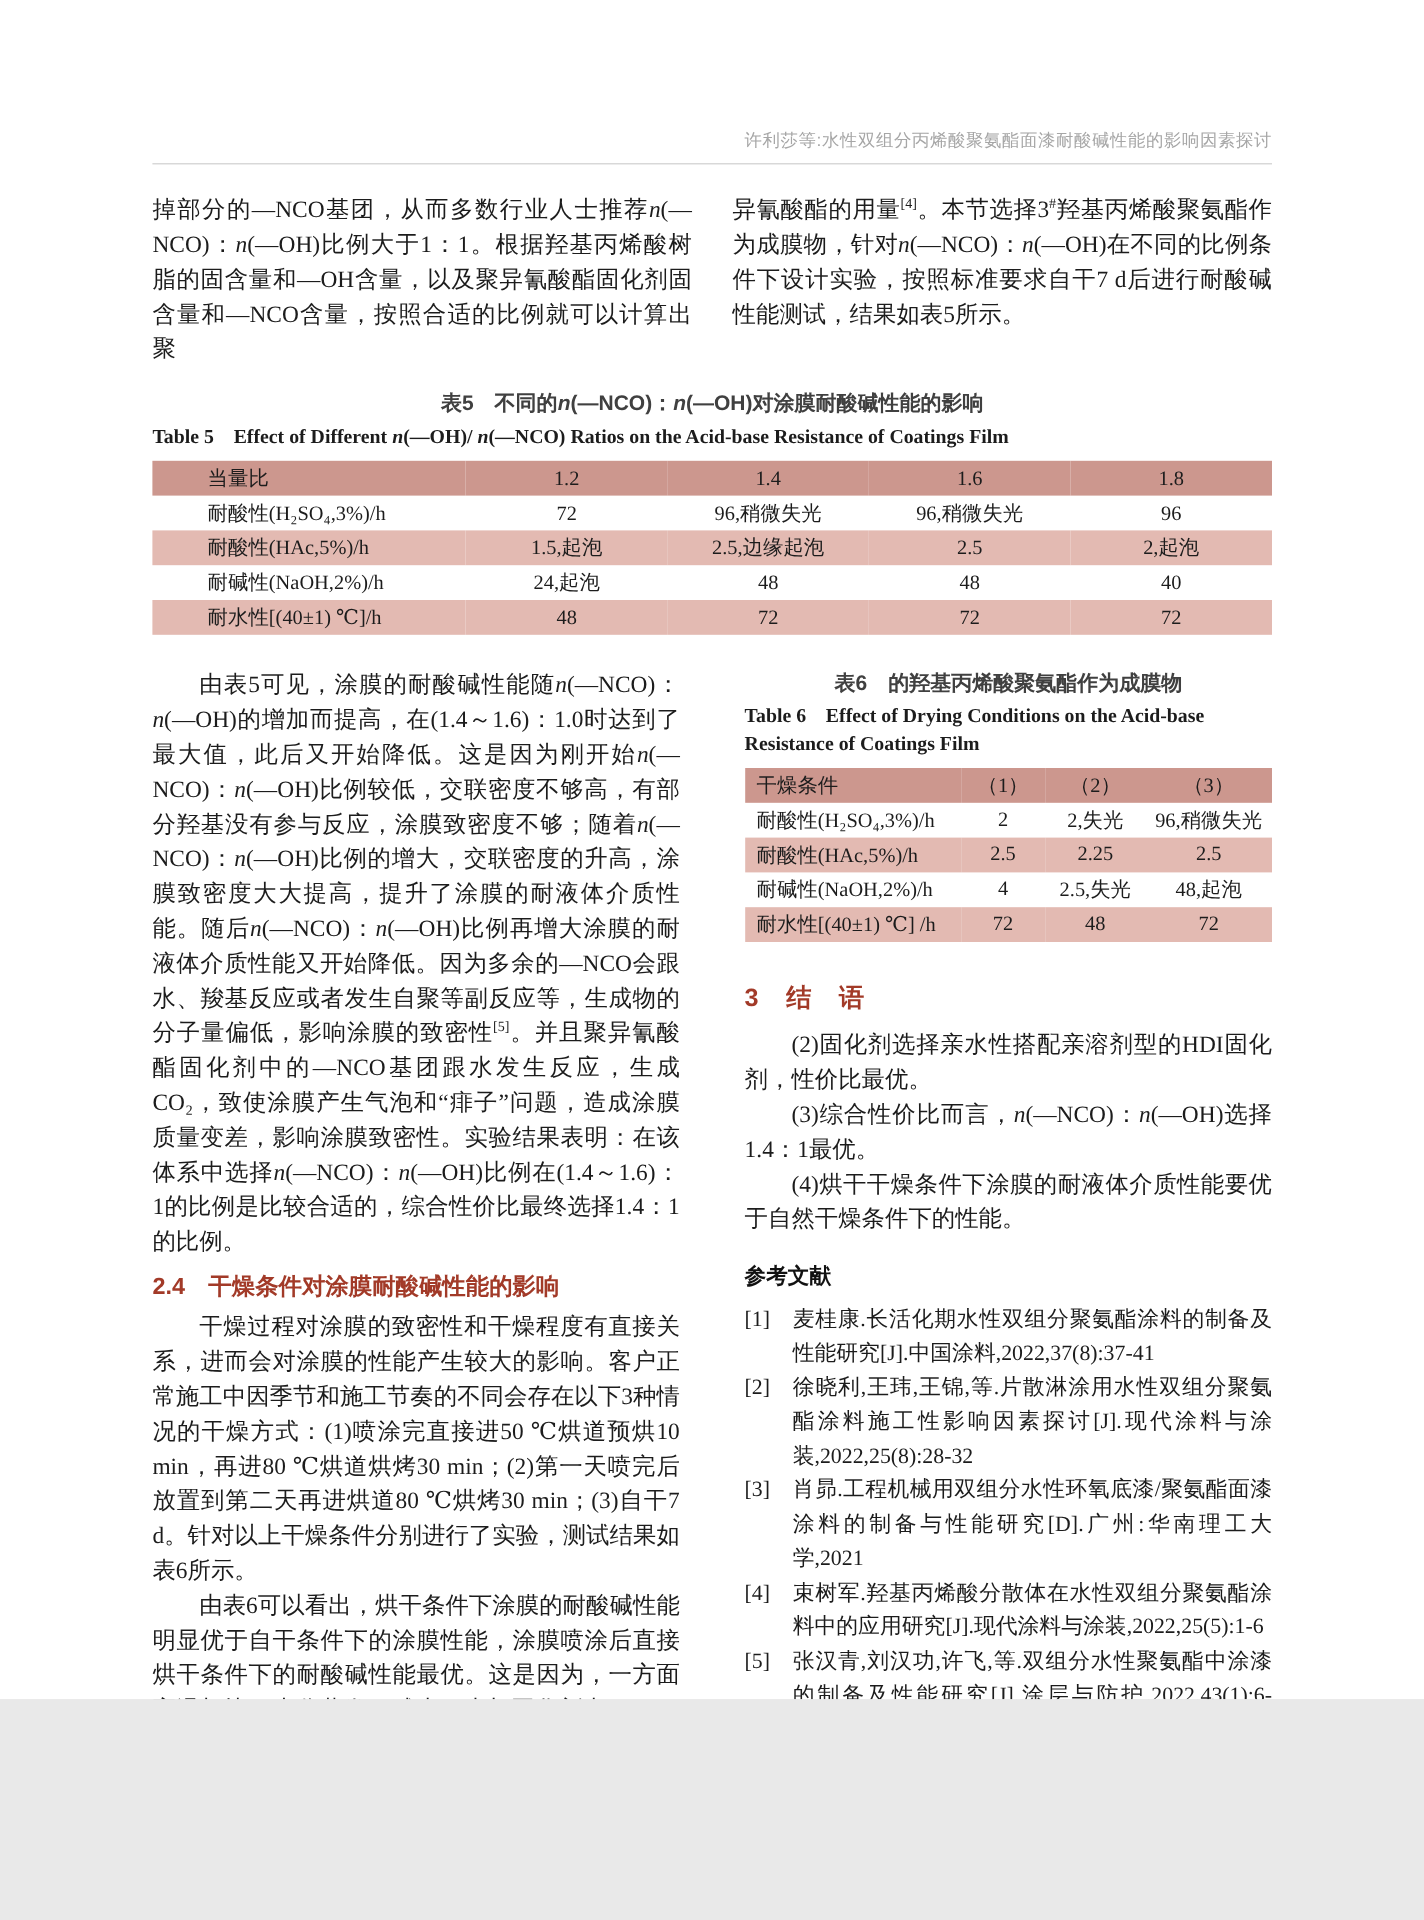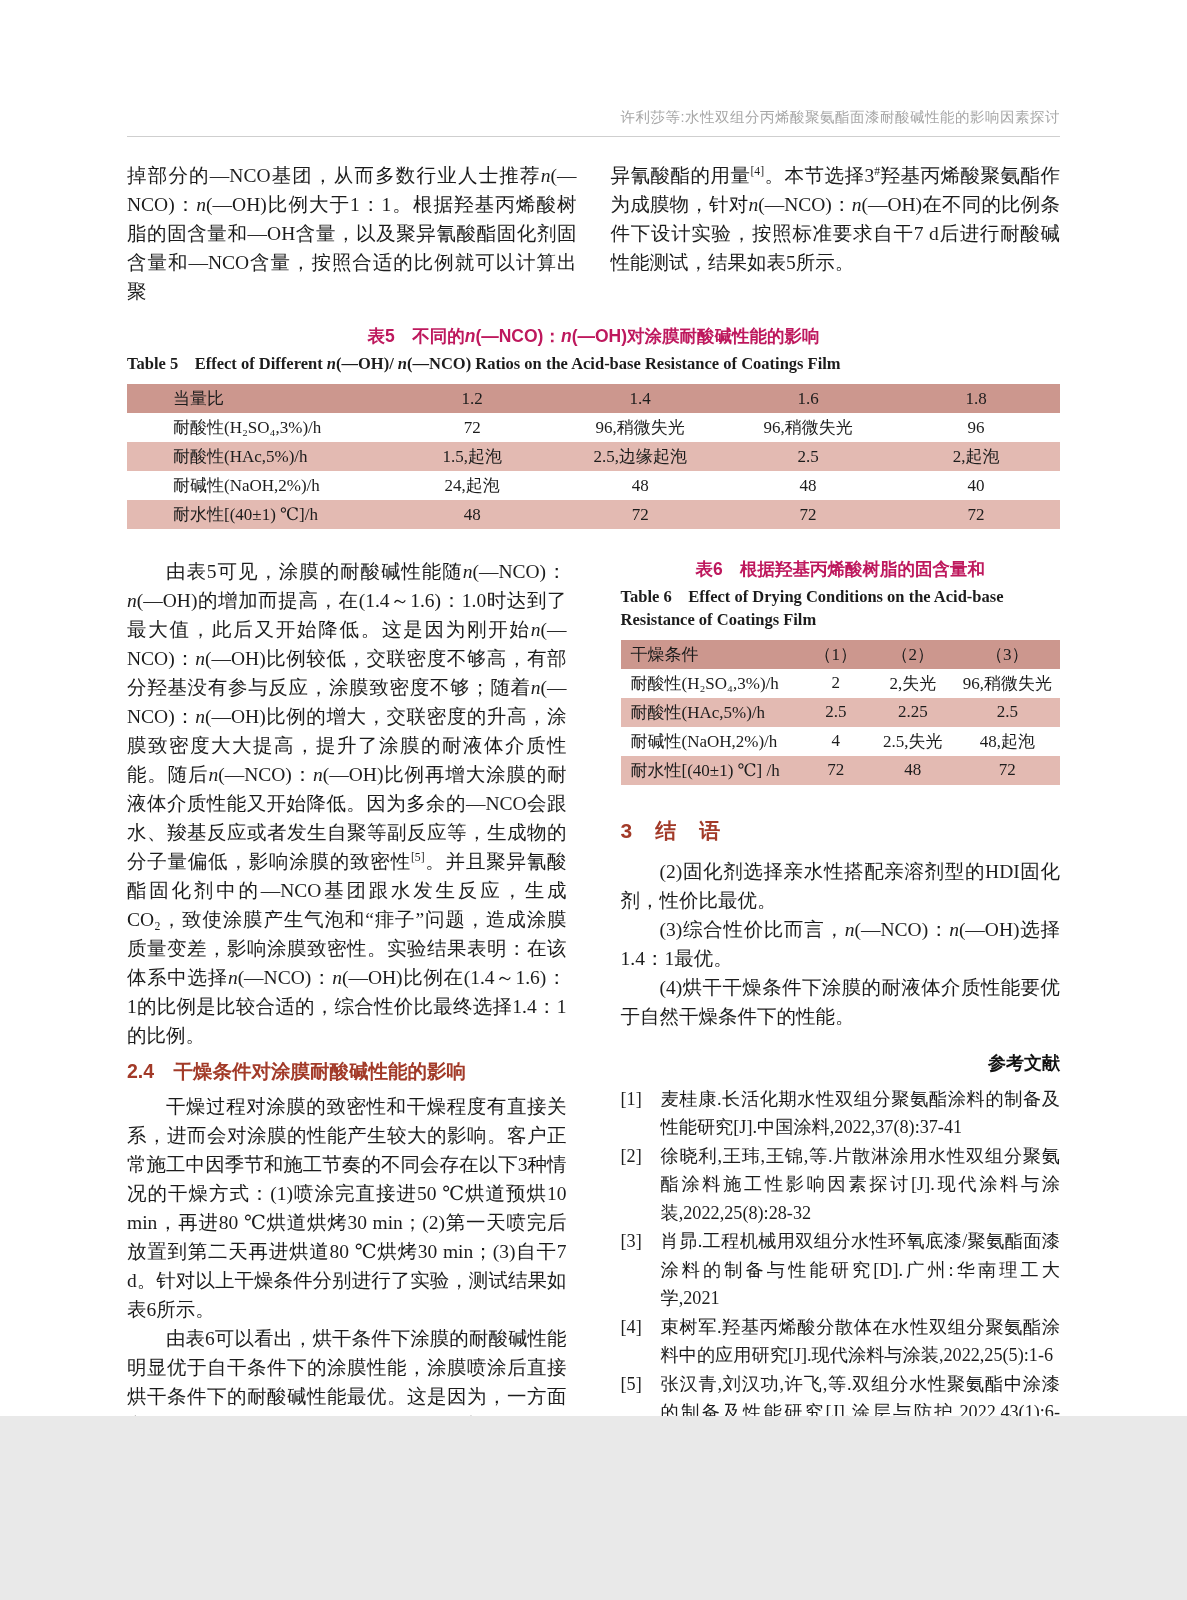--- a/index.html
+++ b/index.html
@@ -37,21 +37,21 @@
   sup { font-size:.6em; vertical-align:super; line-height:0; }
 
   .intro-row { display:flex; gap:34px; margin-top:24px; }
   .col { flex:1; min-width:0; }
 
   
   .table5-block { margin-top:18px; }
   .tbl-title-zh {
     text-align:center;
     font-family:"Liberation Sans","DejaVu Sans",sans-serif;
-    font-weight:700; font-size:17.5px; color:#be185d;
+    font-weight:700; font-size:17.5px; color:#404040;
   }
   .tbl-title-en {
     font-weight:700; font-size:16.5px;
     margin-top:5px; line-height:1.35;
   }
   .data-table { width:100%; border-collapse:collapse; margin-top:9px; font-size:17px; }
   .data-table td { height:29px; text-align:center; padding:0 2px; white-space:nowrap; }
   .data-table tr.hdr { background:var(--table-header-bg,#cc978e); }
   .data-table tr.alt { background:var(--table-alt-bg,#e3bab2); }
   .t5 td.label { text-align:left; padding-left:46px; width:28%; }
@@ -69,21 +69,21 @@
     color:var(--heading-red,#a23a28);
     margin:8px 0 7px 0;
   }
   .section-heading {
     font-family:"Liberation Sans","DejaVu Sans",sans-serif;
     font-weight:700; font-size:21px; letter-spacing:1px;
     color:var(--heading-red,#a23a28);
     margin:32px 0 12px 0;
   }
   .refs-heading {
-    text-align:right;
+    text-align:left;
     font-family:"Liberation Sans","DejaVu Sans",sans-serif;
     font-weight:700; font-size:18px; color:#111;
     margin:20px 0 10px 0;
   }
   .ref { display:flex; font-size:18.2px; line-height:28.5px; }
   .ref-num { flex:0 0 2.2em; }
   .ref-text { flex:1; text-align:justify; text-justify:inter-character; }
 
   .logo { text-align:right; margin-top:24px; padding-right:2px; }
   .logo-zh {
@@ -173,21 +173,21 @@
     <div class="col">
       <p class="para">由表5可见，涂膜的耐酸碱性能随<i>n</i>(—NCO)：<i>n</i>(—OH)的增加而提高，在(1.4～1.6)：1.0时达到了最大值，此后又开始降低。这是因为刚开始<i>n</i>(—NCO)：<i>n</i>(—OH)比例较低，交联密度不够高，有部分羟基没有参与反应，涂膜致密度不够；随着<i>n</i>(—NCO)：<i>n</i>(—OH)比例的增大，交联密度的升高，涂膜致密度大大提高，提升了涂膜的耐液体介质性能。随后<i>n</i>(—NCO)：<i>n</i>(—OH)比例再增大涂膜的耐液体介质性能又开始降低。因为多余的—NCO会跟水、羧基反应或者发生自聚等副反应等，生成物的分子量偏低，影响涂膜的致密性<sup>[5]</sup>。并且聚异氰酸酯固化剂中的—NCO基团跟水发生反应，生成CO₂，致使涂膜产生气泡和“痱子”问题，造成涂膜质量变差，影响涂膜致密性。实验结果表明：在该体系中选择<i>n</i>(—NCO)：<i>n</i>(—OH)比例在(1.4～1.6)：1的比例是比较合适的，综合性价比最终选择1.4：1的比例。</p>
       <h3 class="sub-heading">2.4　干燥条件对涂膜耐酸碱性能的影响</h3>
       <p class="para">干燥过程对涂膜的致密性和干燥程度有直接关系，进而会对涂膜的性能产生较大的影响。客户正常施工中因季节和施工节奏的不同会存在以下3种情况的干燥方式：(1)喷涂完直接进50 ℃烘道预烘10 min，再进80 ℃烘道烘烤30 min；(2)第一天喷完后放置到第二天再进烘道80 ℃烘烤30 min；(3)自干7 d。针对以上干燥条件分别进行了实验，测试结果如表6所示。</p>
       <p class="para">由表6可以看出，烘干条件下涂膜的耐酸碱性能明显优于自干条件下的涂膜性能，涂膜喷涂后直接烘干条件下的耐酸碱性能最优。这是因为，一方面高温加快了水分蒸发，减少了水与固化剂中—NCO基团的副反应；另一方面高温情况下，增加了羟基丙烯酸树脂与异氰酸酯固化剂的反应活性，提高了反应速率，从而缩短了反应时间，涂膜的致密性更佳。表6数据说明该丙烯酸聚氨酯面漆更适用于有烘干线的连续生产工艺。</p>
     </div>
 
     <div class="col">
 
       <div class="table6-block">
-        <div class="tbl-title-zh">表6　根据羟基丙烯酸树脂的固含量和</div>
+        <div class="tbl-title-zh">表6　的羟基丙烯酸聚氨酯作为成膜物</div>
         <div class="tbl-title-en">Table 6　Effect of Drying Conditions on the Acid-base Resistance of Coatings Film</div>
         <table class="data-table t6">
           <tbody>
             <tr class="hdr">
               <td class="label">干燥条件</td>
               <td class="c1">（1）</td>
               <td class="c2">（2）</td>
               <td class="c3">（3）</td>
             </tr>
             <tr>

